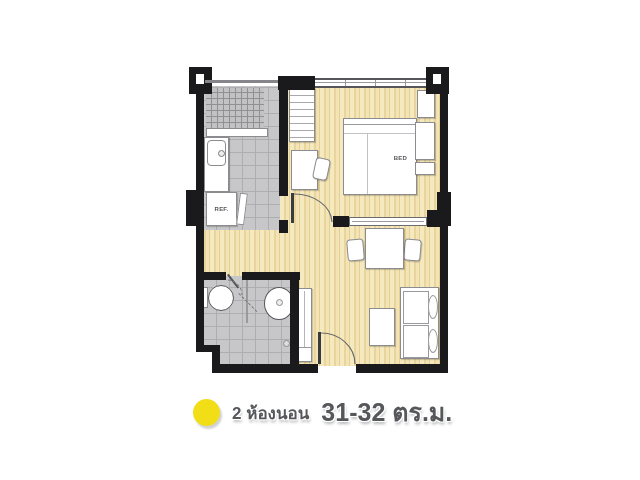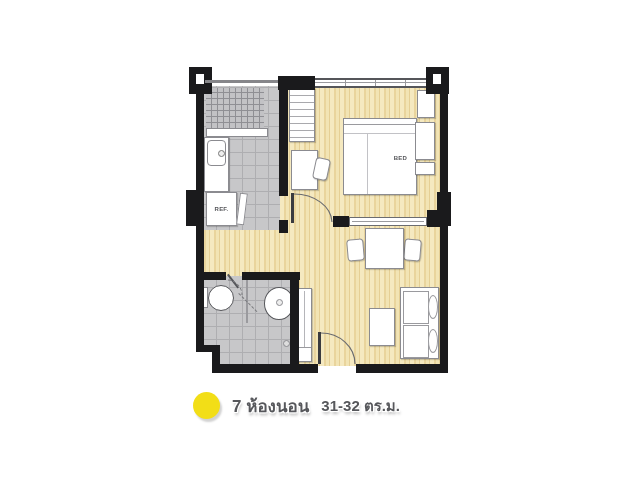--- a/index.html
+++ b/index.html
@@ -19,21 +19,21 @@
         #c2c2c5;}
   .furn{position:absolute;background:#ffffff;border:1px solid #8b8b90;
         box-shadow:1px 1px 1px rgba(0,0,0,0.18);box-sizing:border-box;}
   .tiny{font-size:6px;font-weight:bold;color:#55565a;letter-spacing:0.2px;}
   .whitebox{position:absolute;background:#fff;}
   #caption{position:absolute;left:193px;top:392px;display:flex;align-items:center;gap:12px;}
   #caption .dot{width:27px;height:27px;border-radius:50%;background:#f2de17;
         box-shadow:2px 3px 2px rgba(0,0,0,0.18);}
   #caption .t1{font-size:17px;font-weight:bold;color:#56575b;
         text-shadow:1px 1px 0 #fff,-1px -1px 0 #fff,1px -1px 0 #fff,-1px 1px 0 #fff,1px 3px 3px rgba(0,0,0,0.28);}
-  #caption .t2{font-size:15px;font-weight:bold;color:#56575b;
+  #caption .t2{font-size:25px;font-weight:bold;color:#56575b;
         text-shadow:1px 1px 0 #fff,-1px -1px 0 #fff,1px -1px 0 #fff,-1px 1px 0 #fff,1px 3px 3px rgba(0,0,0,0.28);}
   svg.overlay{position:absolute;left:0;top:0;pointer-events:none;}
 </style>
 </head>
 <body>
 
 <div id="canvas">
 
   <div class="wood" style="left:204px;top:86px;width:236px;height:280px;"></div>
   <div class="tile" style="left:204px;top:86px;width:76px;height:144px;"></div>
@@ -130,17 +130,17 @@
   <div class="abs" style="left:318px;top:332px;width:3px;height:32px;background:#3a3b3f;"></div>
 
   <svg class="overlay" width="640" height="480" viewBox="0 0 640 480">
     <path d="M 294 194 A 38 29 0 0 1 332 222" fill="none" stroke="#6b6c70" stroke-width="1.2"></path>
     <path d="M 321 333 A 34 31 0 0 1 355 364" fill="none" stroke="#6b6c70" stroke-width="1.2"></path>
     <path d="M 228 280 A 15 15 0 0 1 242 295" fill="none" stroke="#77787c" stroke-width="1" stroke-dasharray="3 2"></path>
   </svg>
 
   <div id="caption">
     <div class="dot"></div>
-    <span class="t1">7 ห้องนอน</span>
+    <span class="t1">2 ห้องนอน</span>
     <span class="t2">31-32 ตร.ม.</span>
   </div>
 
 </div>
 
 </body></html>

